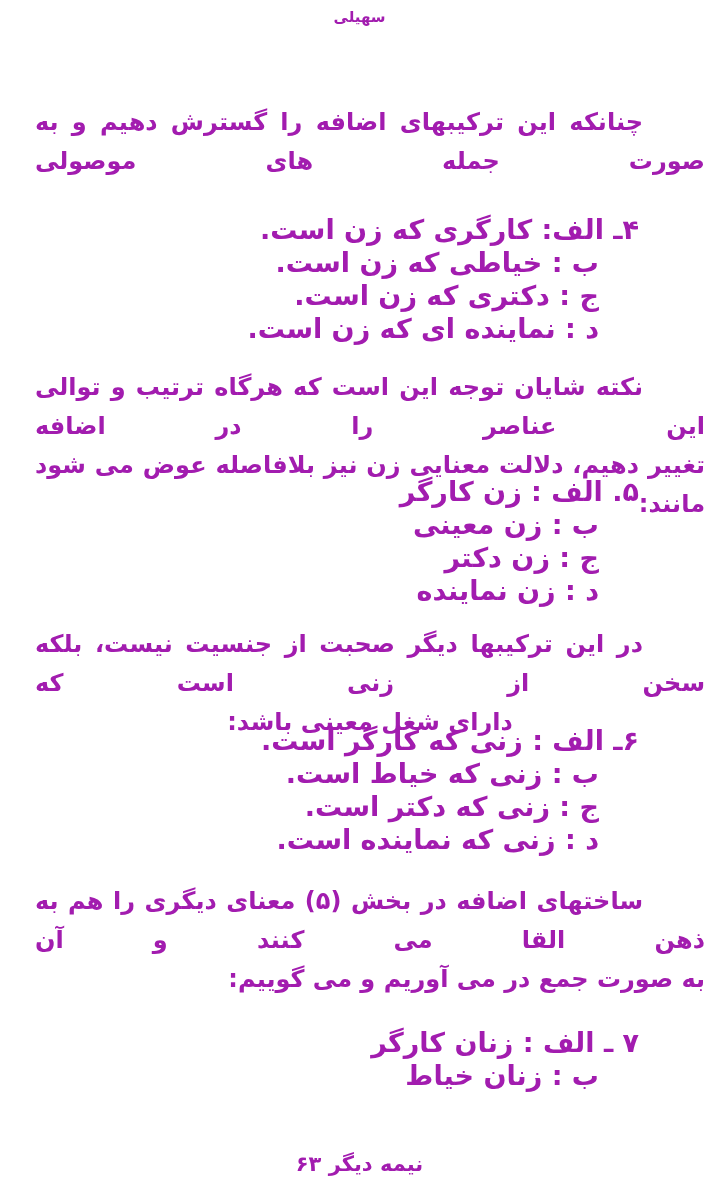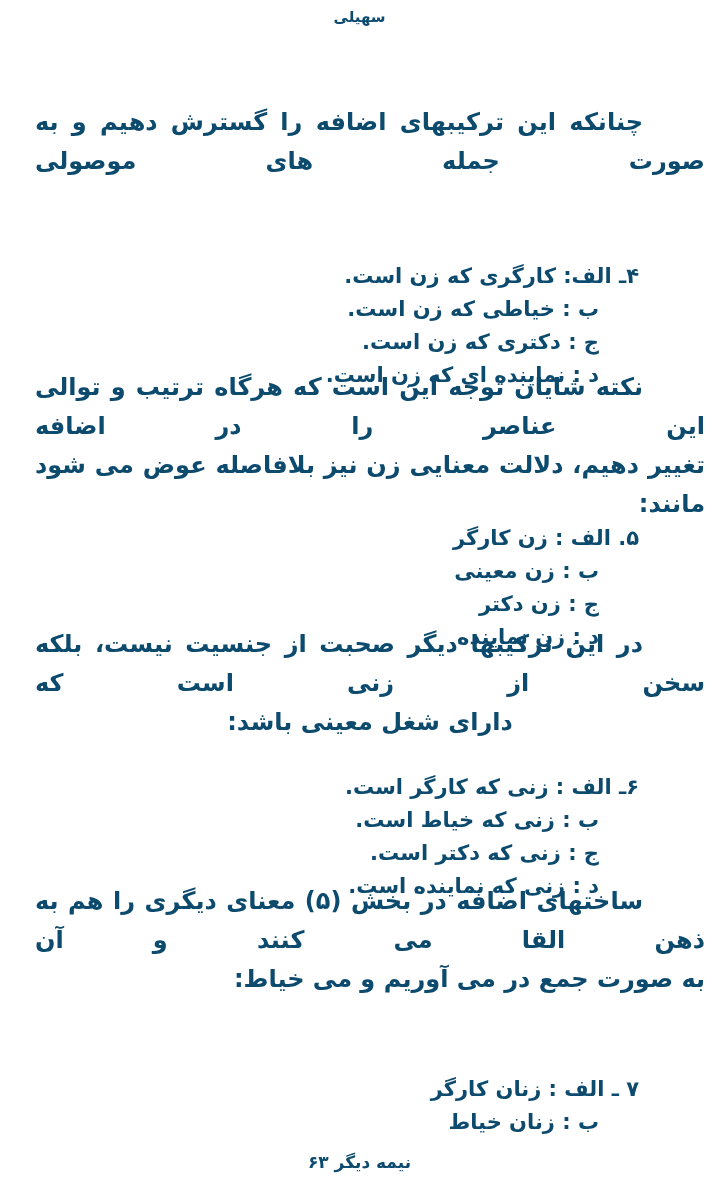--- a/index.html
+++ b/index.html
@@ -3,50 +3,50 @@
 <meta charset="utf-8">
 <style>
   html,body{margin:0;padding:0;background:#e8e8e8;}
   .page{
     position:relative;
     width:719px;height:1200px;
     background:#ffffff;
     margin:0 auto;
     overflow:hidden;
     font-family:"DejaVu Sans",sans-serif;
-    color:#0c4a6e;
+    color:#a21caf;
     font-weight:bold;
   }
   .hdr{
     position:absolute;top:8px;left:0;right:0;
     text-align:center;
     font-size:15px;
     direction:rtl;
   }
   .para{
     position:absolute;left:35px;right:14px;
     font-size:24px;line-height:39px;
     direction:rtl;
   }
   .para .ln{display:block;direction:rtl;}
   .ln.j{text-align:justify;text-align-last:justify;}
   .ln.r{text-align:right;}
   .ln.l{text-align:center;}
   .ln.ind{text-indent:62px;}
   .ex{
     position:absolute;right:80px;left:47px;
-    font-size:21px;line-height:33px;
-    direction:rtl;text-align:right;margin-top:47px;
+    font-size:27px;line-height:33px;
+    direction:rtl;text-align:right;
   }
   .ex .ln{display:block;direction:rtl;text-align:right;white-space:nowrap;}
   .ex .ln.cont{margin-right:40px;}
   .ftr{
     position:absolute;top:1152px;left:0;right:0;
     text-align:center;
-    font-size:17px;
+    font-size:21px;
     direction:rtl;
   }
   #p1{top:103px;}
   #e4{top:213px;}
   #p2{top:368px;}
   #e5{top:475px;}
   #p3{top:625px;}
   #e6{top:724px;}
   #p4{top:882px;}
   #e7{top:1026px;}
@@ -88,21 +88,21 @@
 
   <div class="ex" id="e6">
     <span class="ln">۶ـ الف : زنی که کارگر است.</span>
     <span class="ln cont">ب : زنی که خیاط است.</span>
     <span class="ln cont">ج : زنی که دکتر است.</span>
     <span class="ln cont">د : زنی که نماینده است.</span>
   </div>
 
   <div class="para" id="p4">
     <span class="ln j ind">ساختهای اضافه در بخش (۵) معنای دیگری را هم به ذهن القا می کنند و آن</span>
-    <span class="ln r">به صورت جمع در می آوریم و می خیاط:</span>
+    <span class="ln r">به صورت جمع در می آوریم و می گوییم:</span>
   </div>
 
   <div class="ex" id="e7">
     <span class="ln">۷ ـ الف : زنان کارگر</span>
     <span class="ln cont">ب : زنان خیاط</span>
   </div>
 
   <div class="ftr">نیمه دیگر ۶۳</div>
 
 </div>

